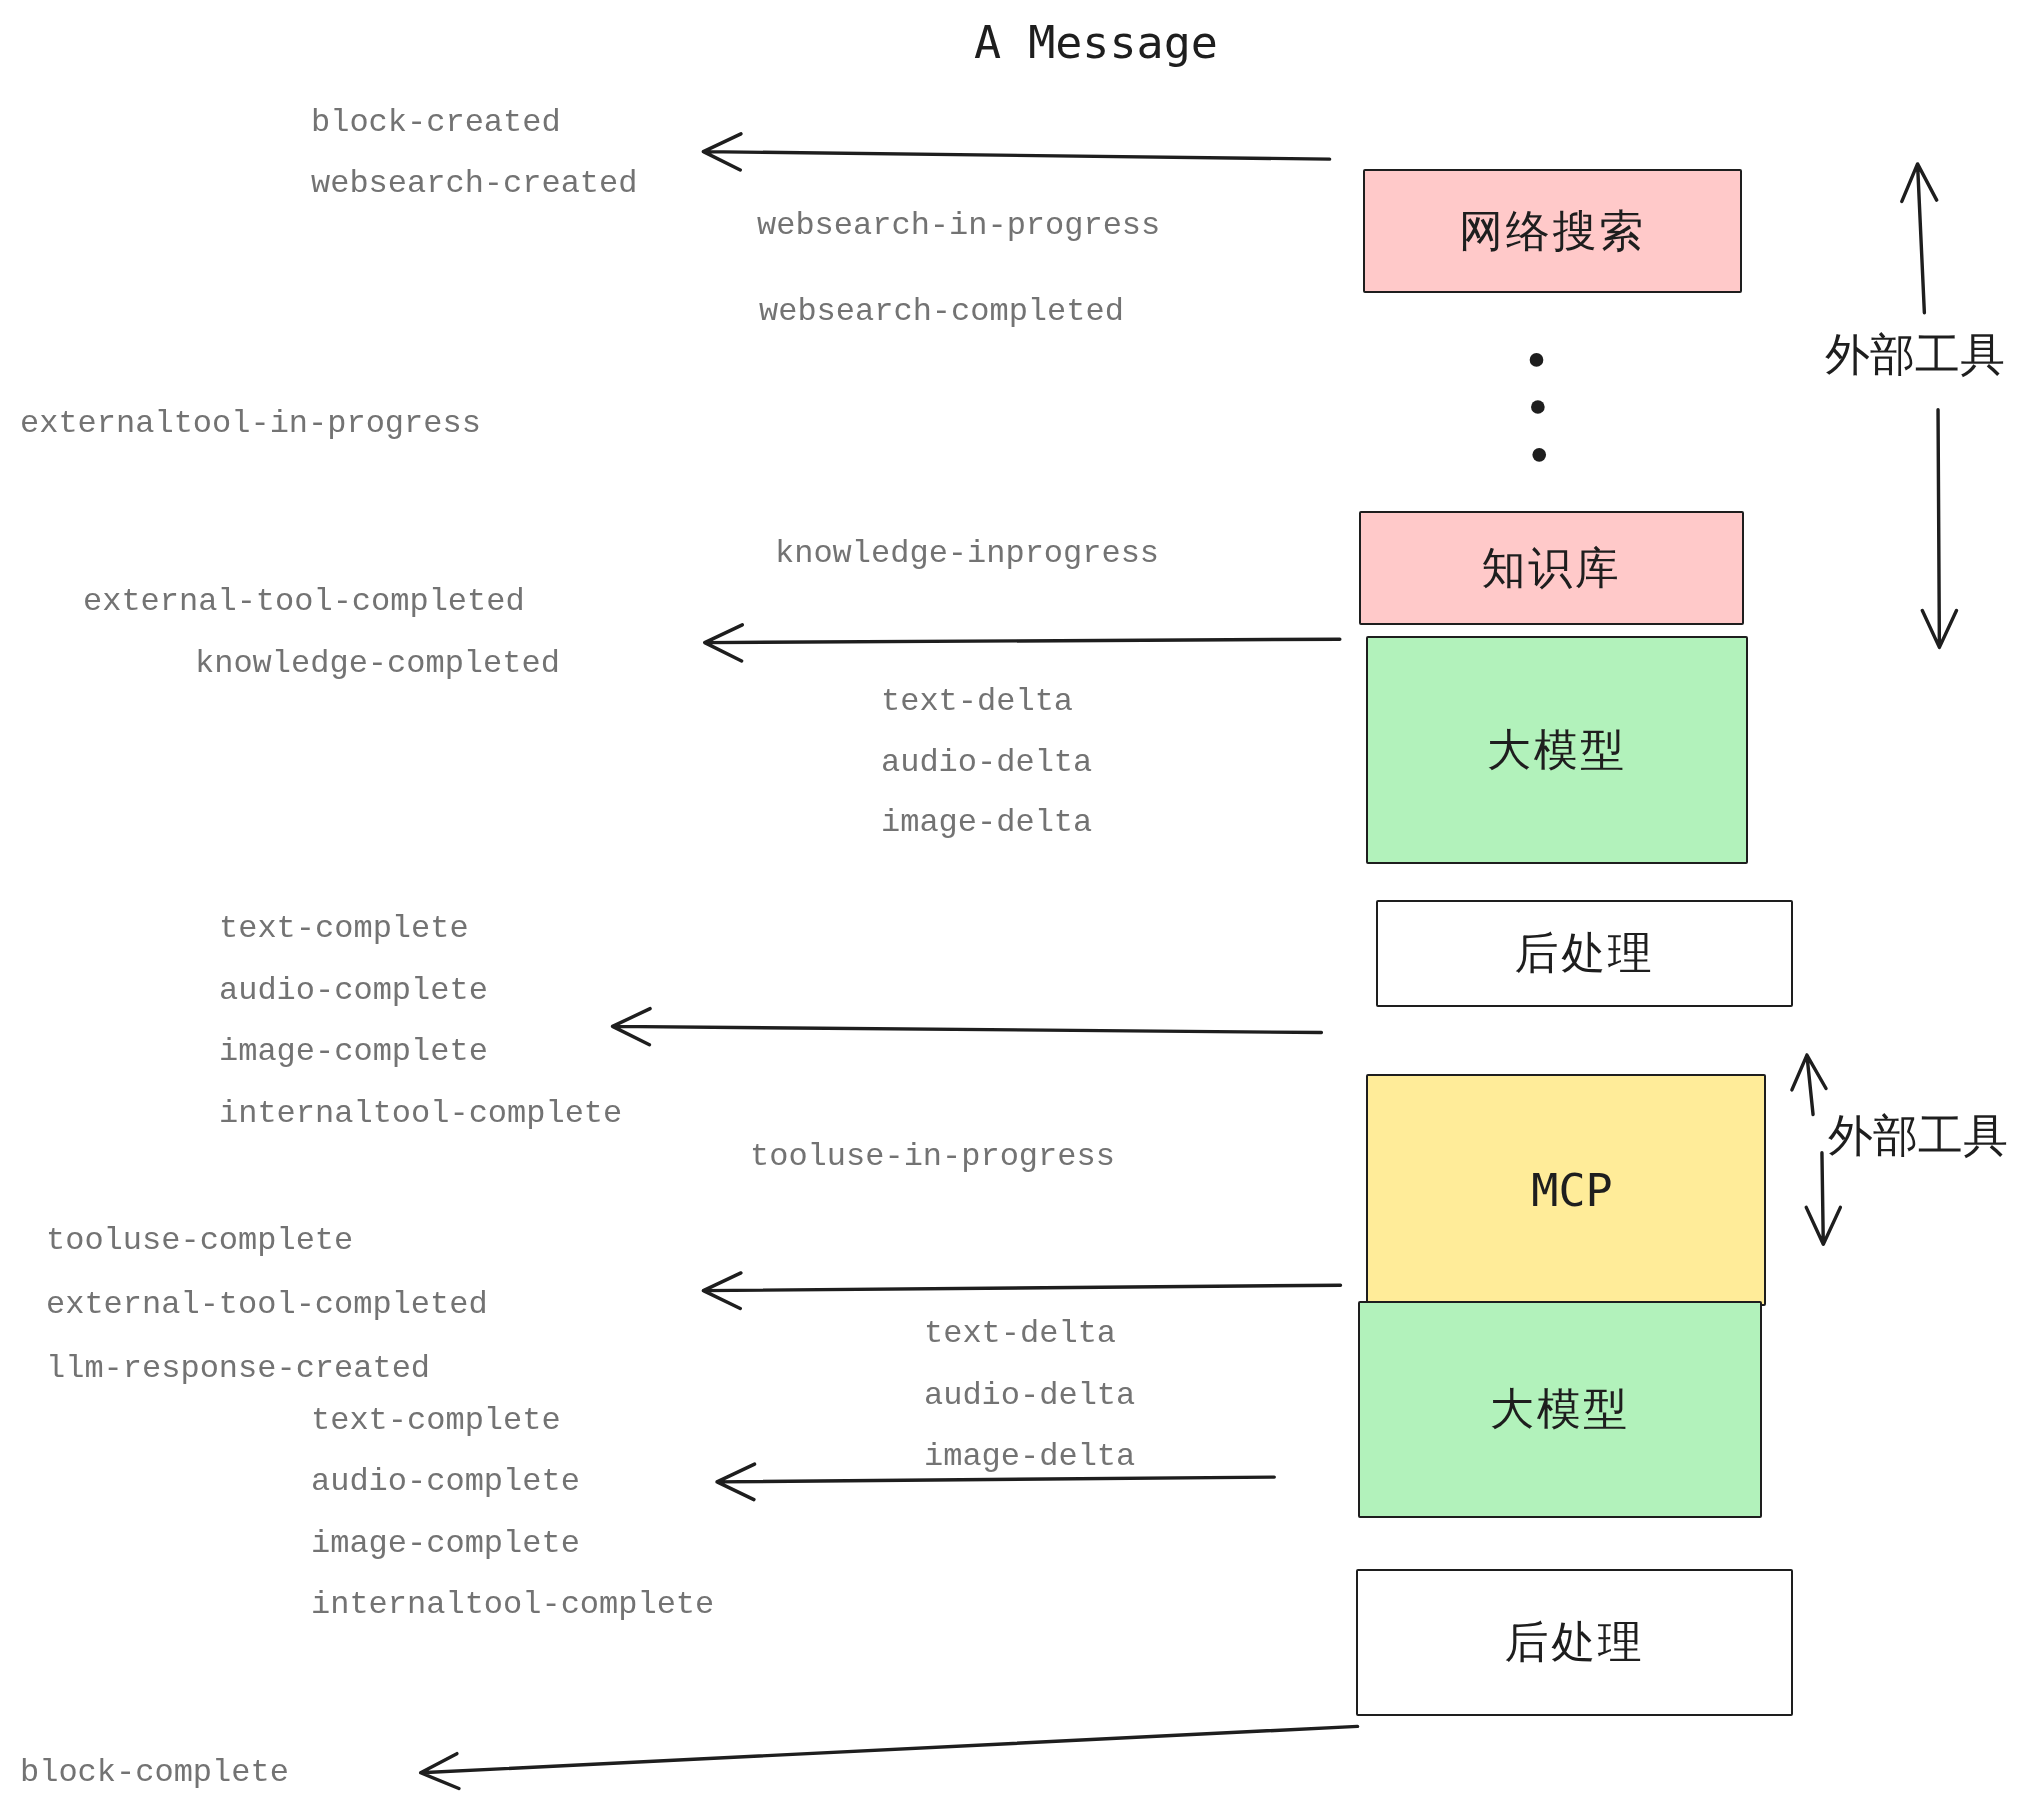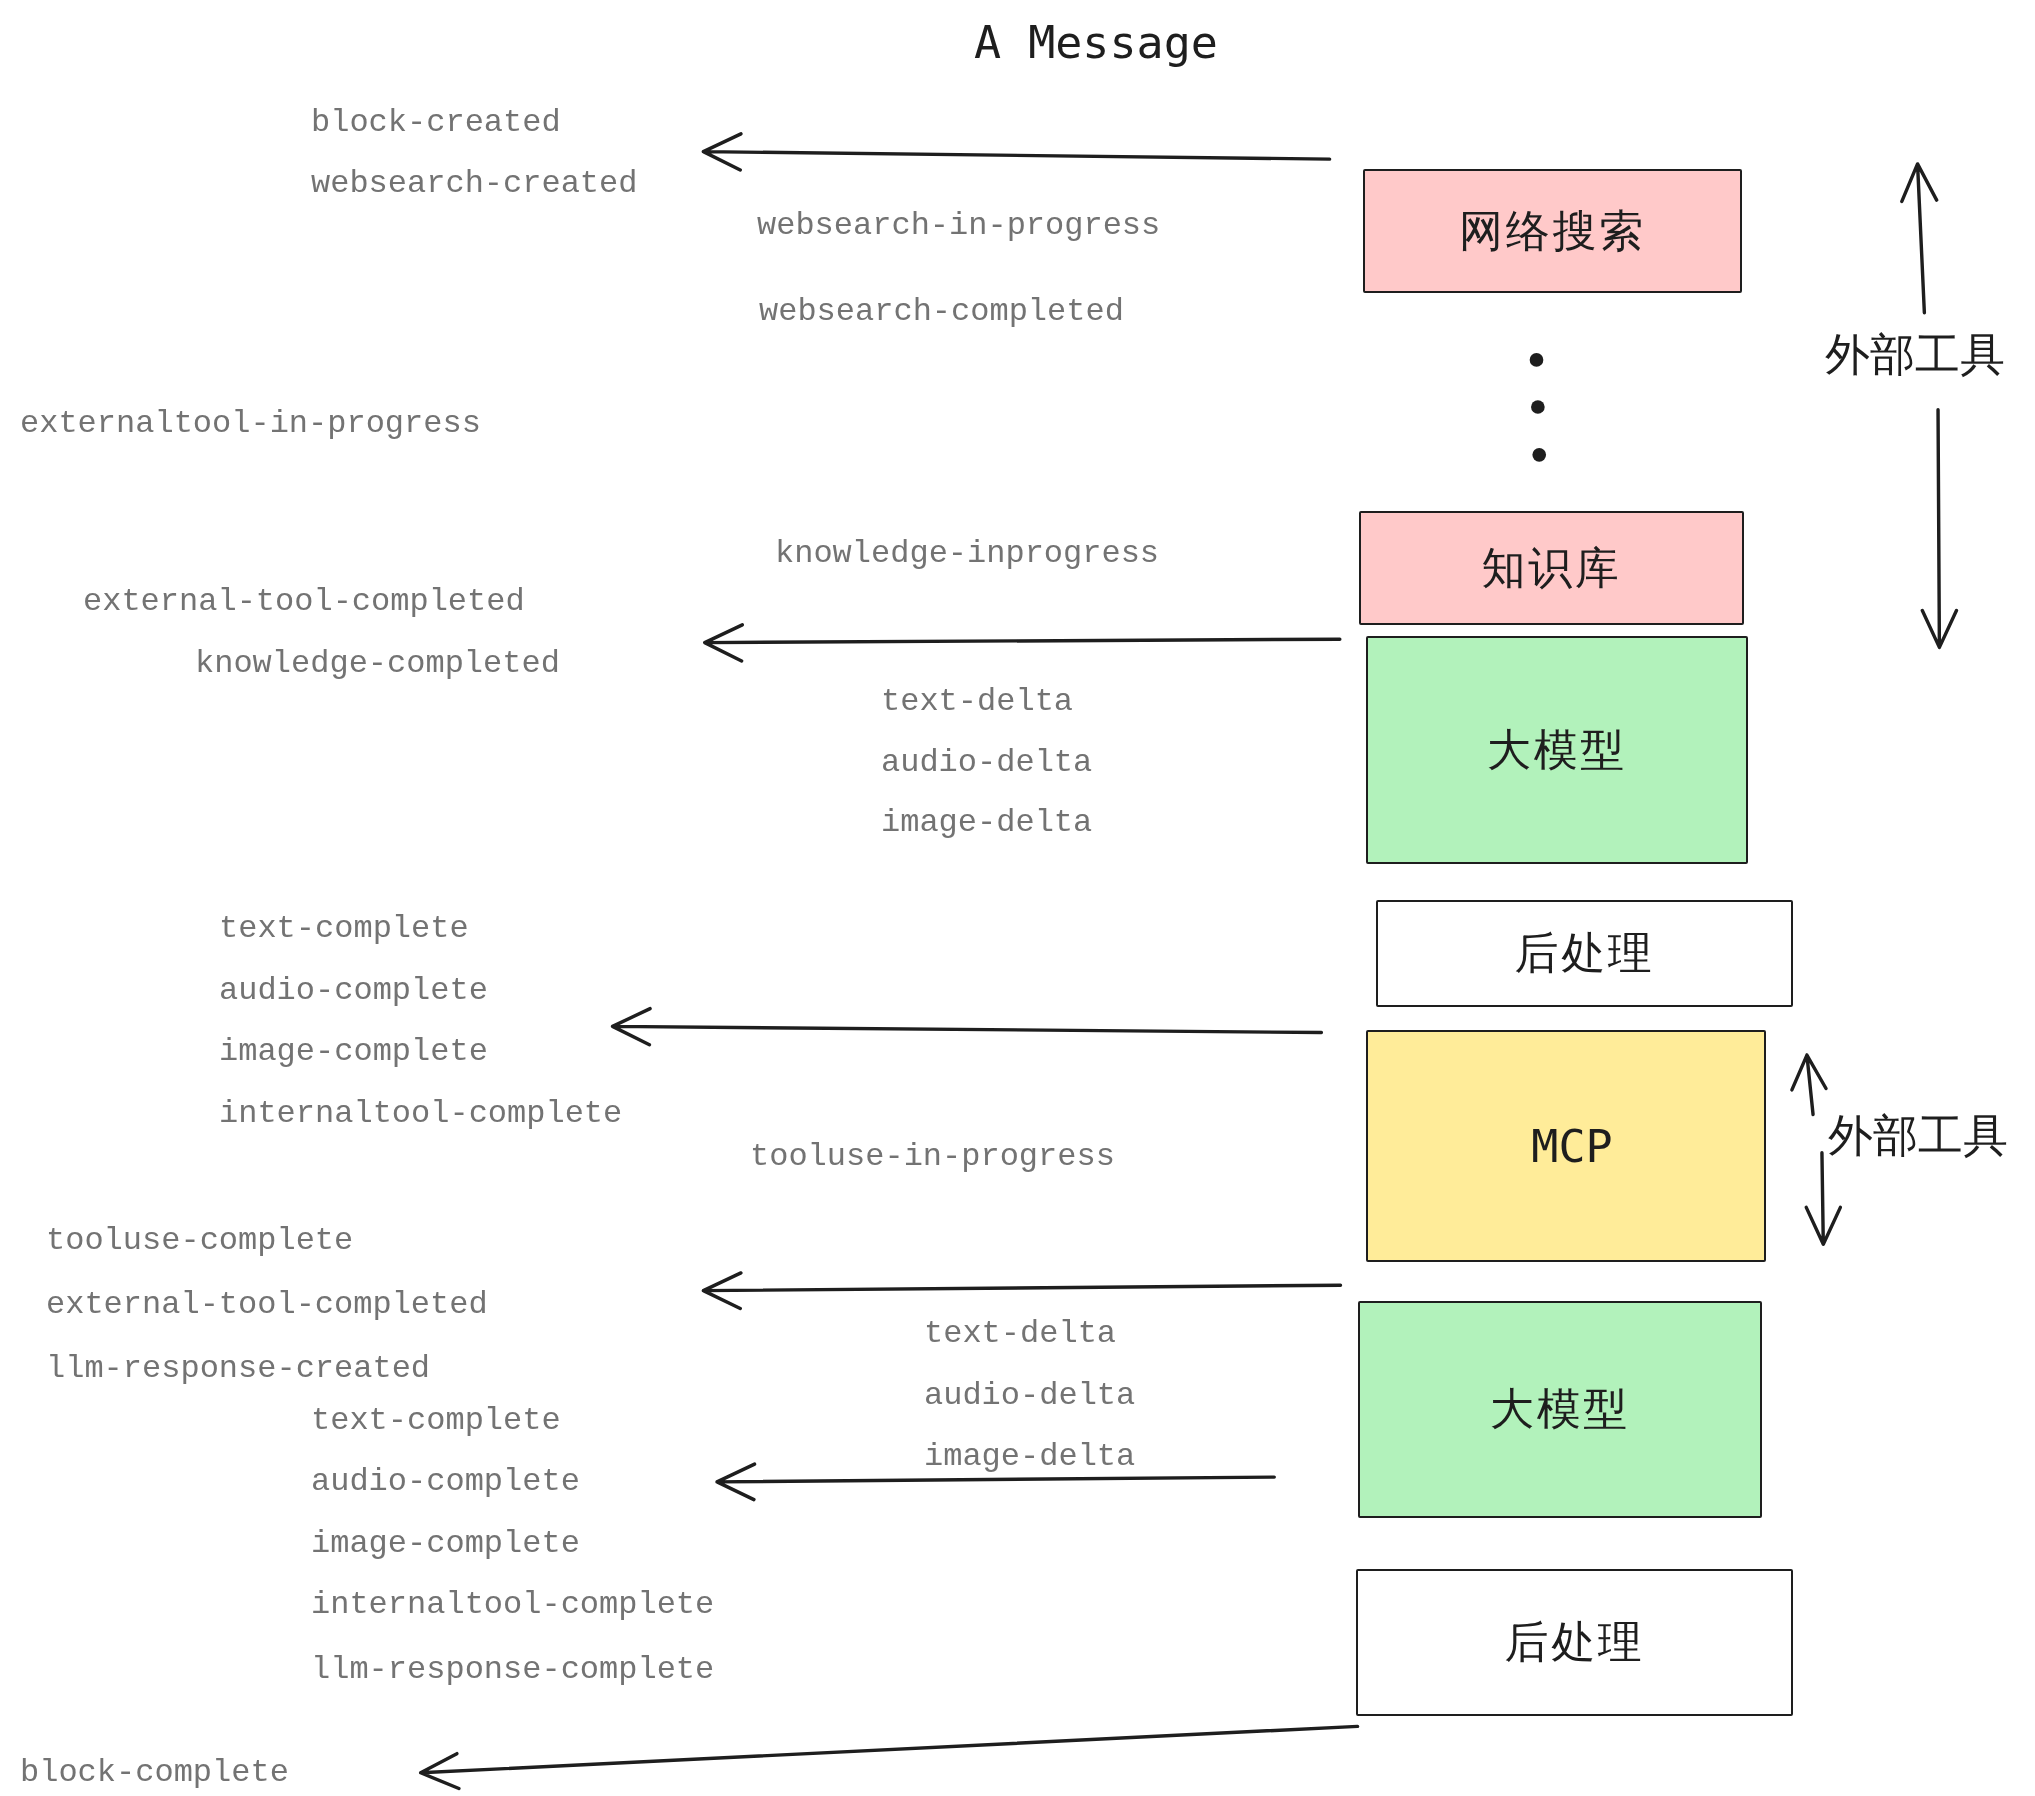--- a/index.html
+++ b/index.html
@@ -102,41 +102,40 @@
   <div class="ev" style="left:46px;   top:1340px;">llm-response-created</div>
 
   <div class="ev" style="left:924px; top:1305px;">text-delta</div>
   <div class="ev" style="left:924px; top:1367px;">audio-delta</div>
   <div class="ev" style="left:924px; top:1428px;">image-delta</div>
 
   <div class="ev" style="left:311px;  top:1392px;">text-complete</div>
   <div class="ev" style="left:311px;  top:1453px;">audio-complete</div>
   <div class="ev" style="left:311px;  top:1515px;">image-complete</div>
   <div class="ev" style="left:311px;  top:1576px;">internaltool-complete</div>
-  <div class="ev" style="left:311px;  top:1641px;">llm-response-complete</div>
 
   <div class="ev" style="left:20px;   top:1744px;">block-complete</div>
 
   <div class="box" style="left:1363px; top:169px;  width:379px; height:124px; background:#ffc9c9;">
     <span class="zh">网络搜索</span>
   </div>
 
   <div class="box" style="left:1359px; top:511px;  width:385px; height:114px; background:#ffc9c9;">
     <span class="zh">知识库</span>
   </div>
 
   <div class="box" style="left:1366px; top:636px;  width:382px; height:228px; background:#b2f2bb;">
     <span class="zh">大模型</span>
   </div>
 
   <div class="box" style="left:1376px; top:900px; width:417px; height:107px; background:#ffffff;">
     <span class="zh">后处理</span>
   </div>
 
-  <div class="box" style="left:1366px; top:1030px; width:400px; height:232px; background:#ffec99;padding-left:12px;">
+  <div class="box" style="left:1366px; top:1074px; width:400px; height:232px; background:#ffec99;padding-left:12px;">
     <span class="code">MCP</span>
   </div>
 
   <div class="box" style="left:1358px; top:1301px; width:404px; height:217px; background:#b2f2bb;">
     <span class="zh">大模型</span>
   </div>
 
   <div class="box" style="left:1356px; top:1569px; width:437px; height:147px; background:#ffffff;">
     <span class="zh">后处理</span>
   </div>

